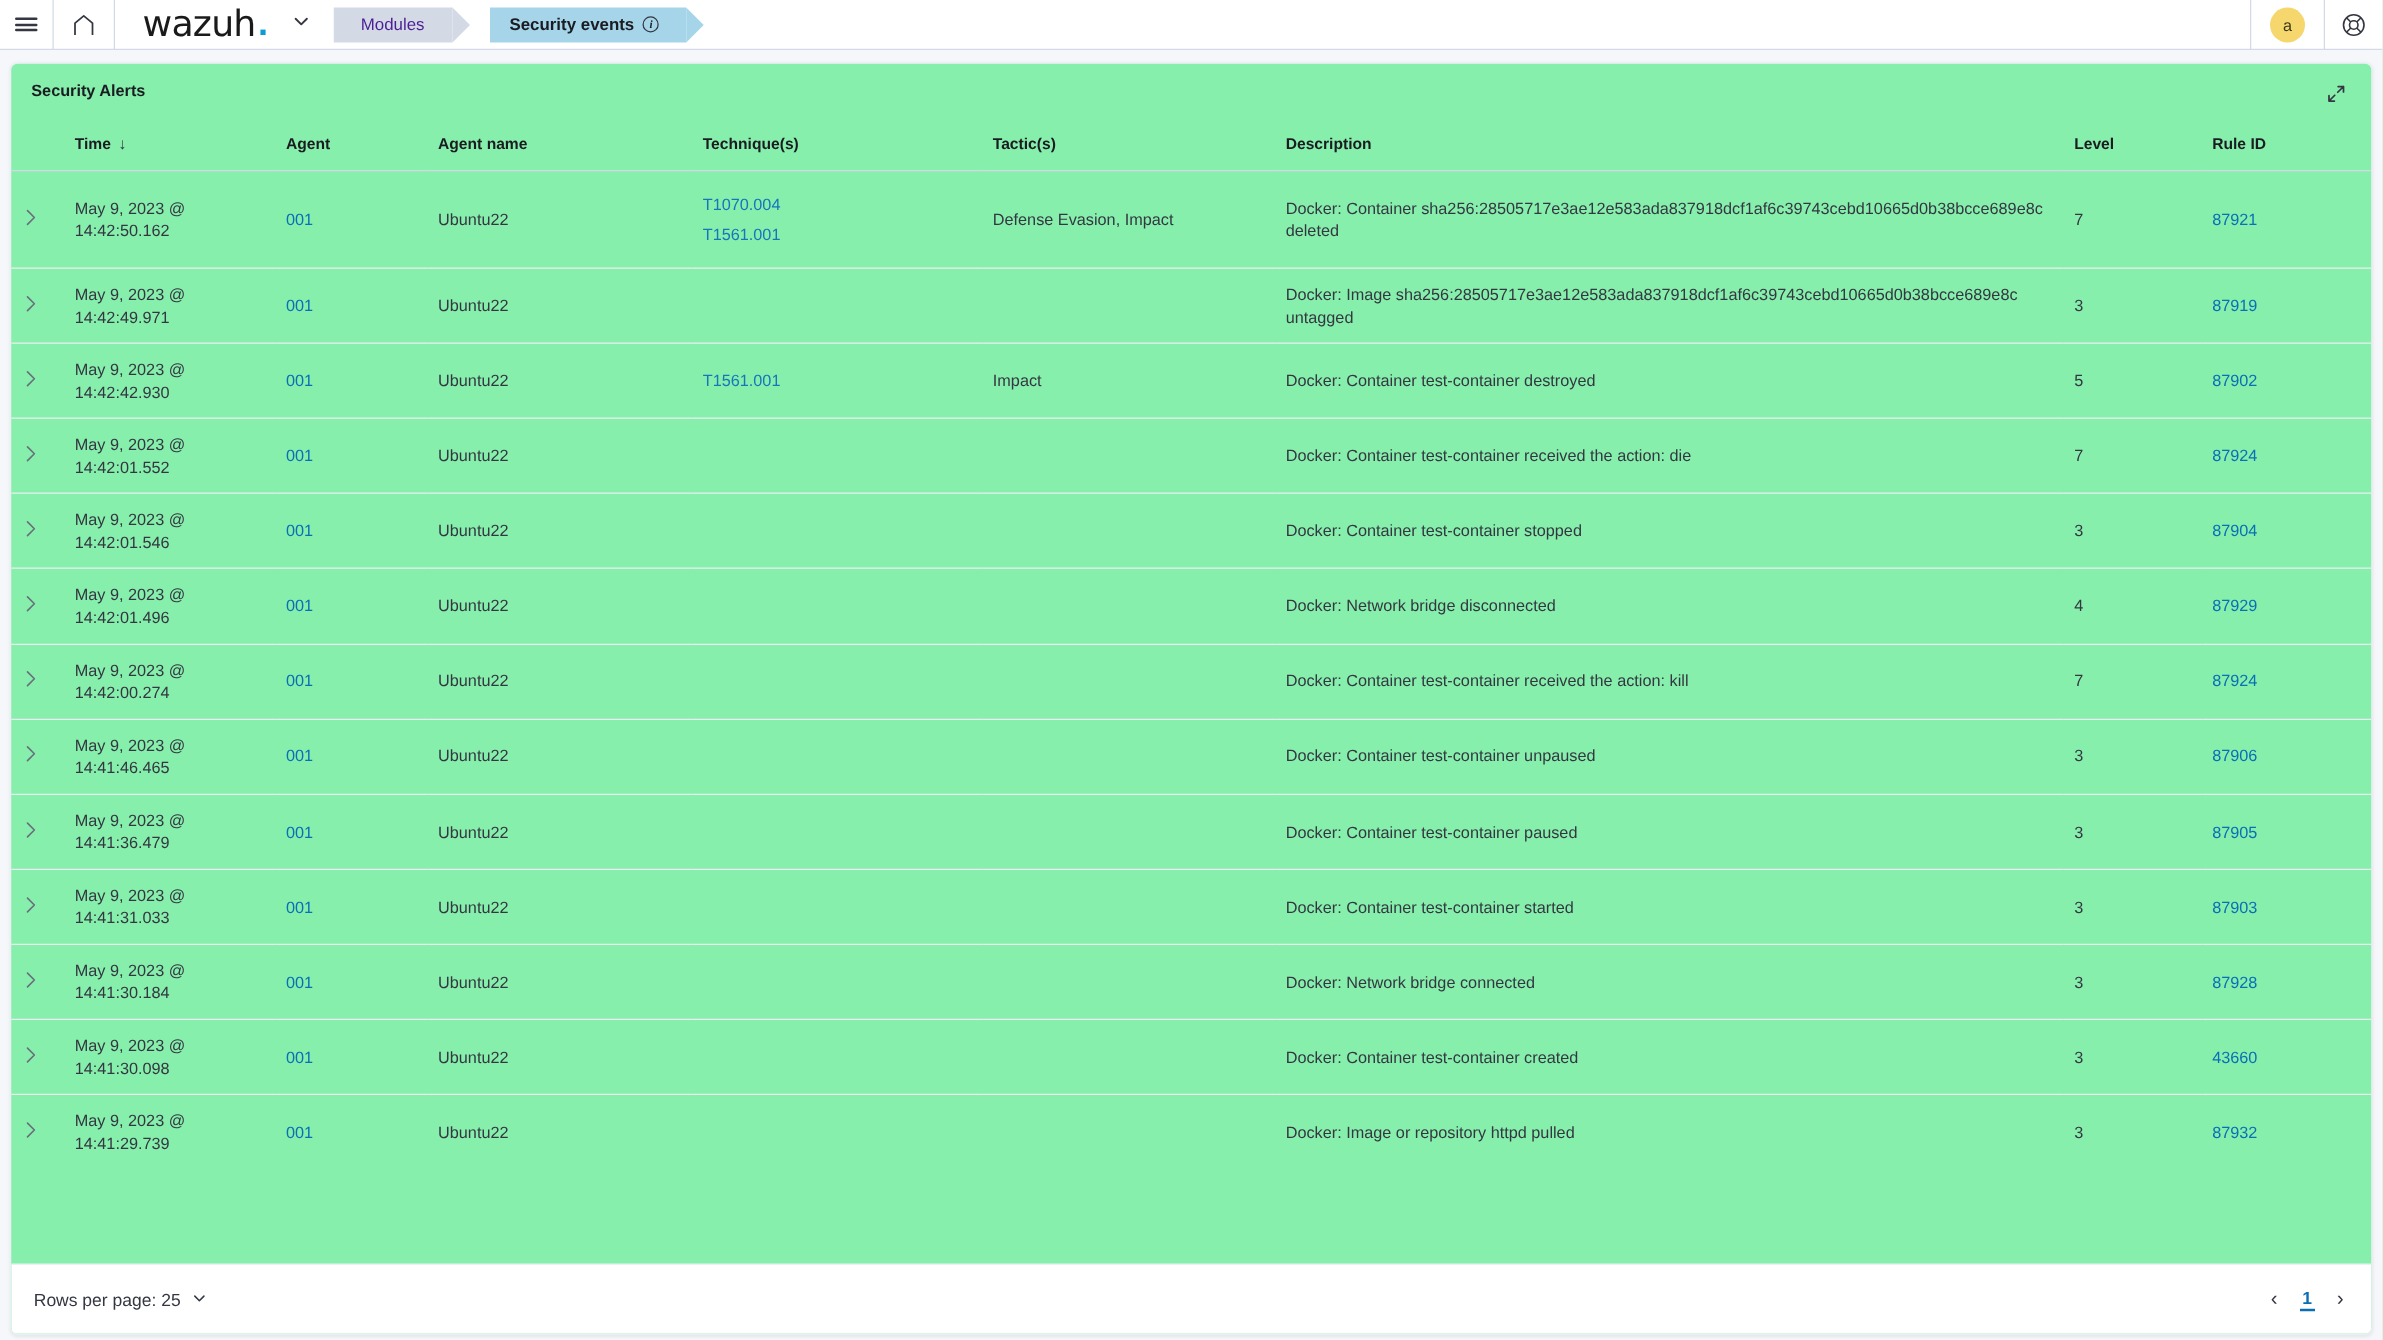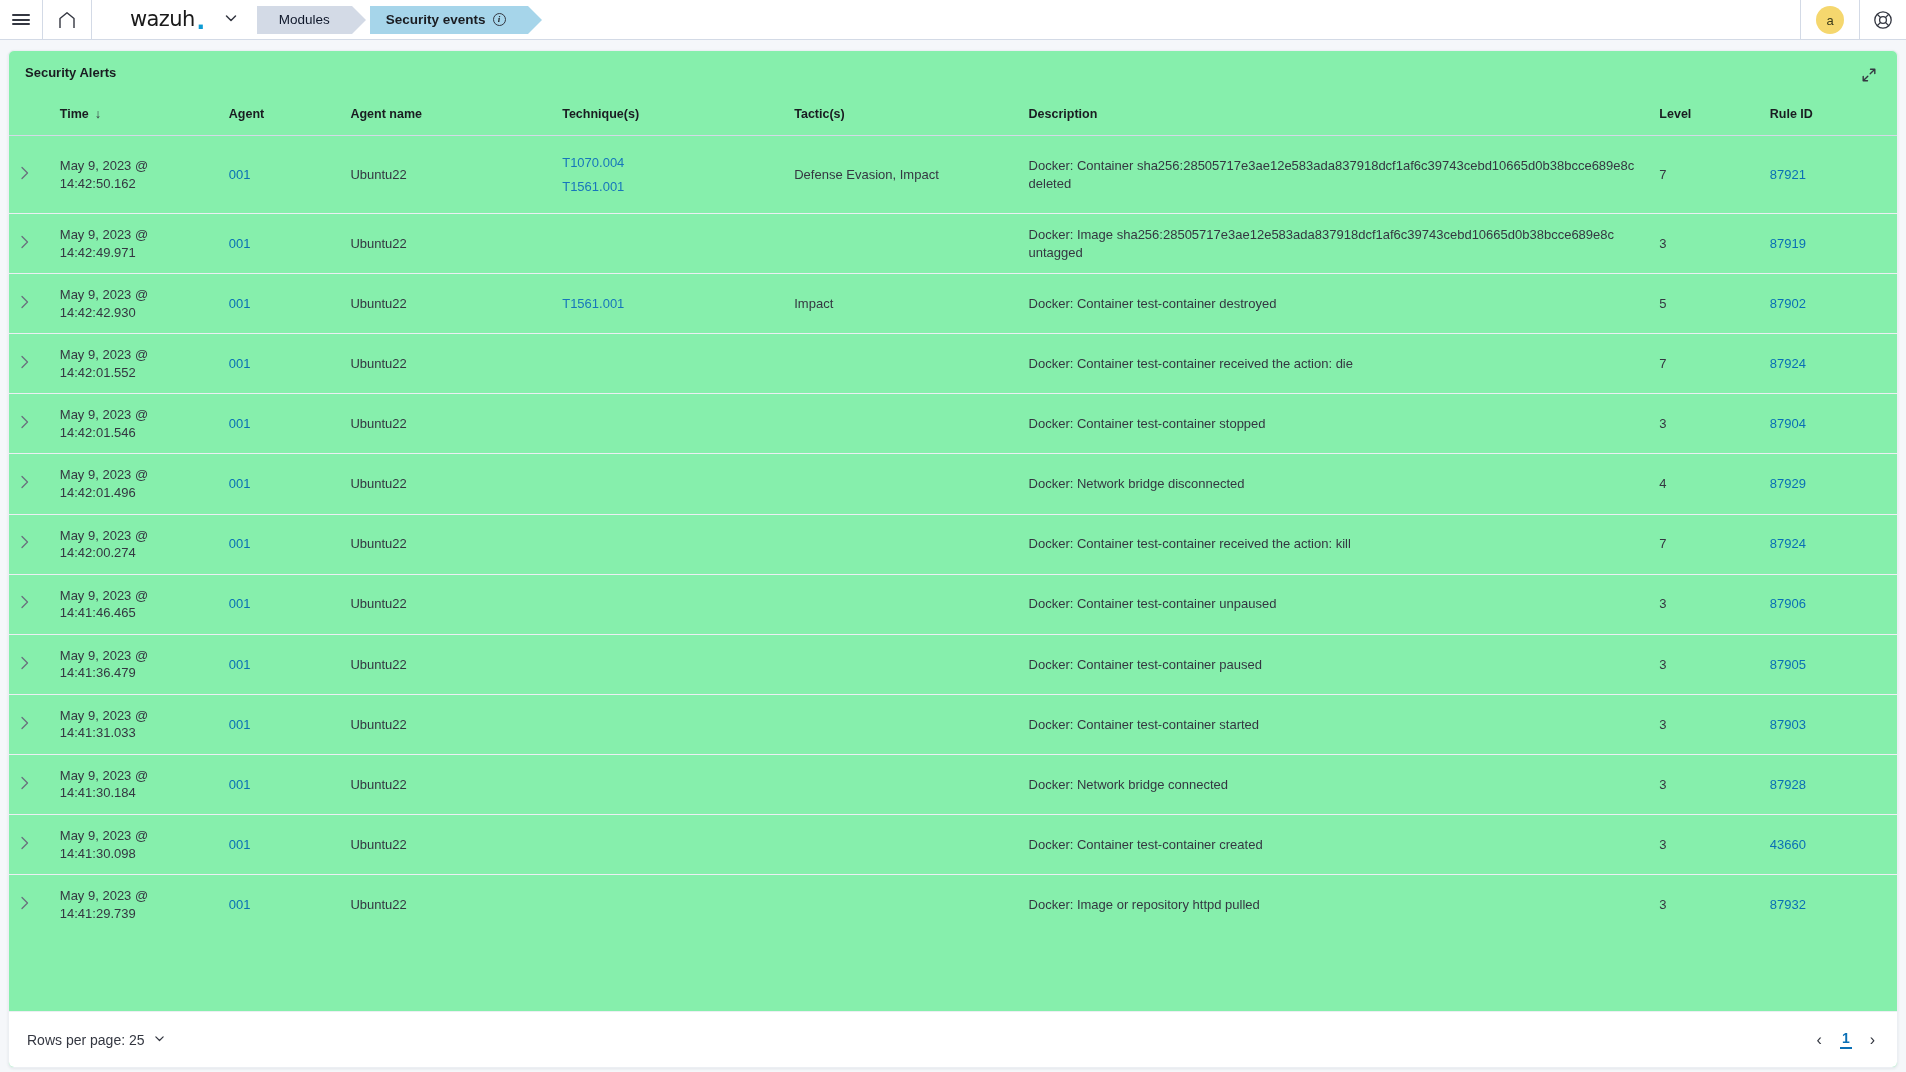--- a/index.html
+++ b/index.html
@@ -33,53 +33,52 @@
     display: block; width: 18px; height: 2px; background: #343741;
     margin: 2.5px 0; border-radius: 1px;
   }
   .home-btn { width: 48px; cursor: pointer; }
 
   .brand {
     display: flex; align-items: center; gap: 2px;
     padding-left: 22px;
   }
   .brand-word {
-    font-size: 21px; font-weight: 400; letter-spacing: -0.6px;
+    font-size: 29px; font-weight: 400; letter-spacing: -0.6px;
     color: #1a1a1a; line-height: 1;
     font-family: "DejaVu Sans", sans-serif;
-    margin-left: 16px;
   }
   .brand-dot { color: #0d9bd4; font-size: 29px; line-height: 1; font-weight: 700;}
   .brand-caret { margin-left: 16px; cursor: pointer; }
 
   
   .crumbs { display: flex; align-items: center; margin-left: 18px; height: 28px; }
   .crumb {
     position: relative;
     height: 28px;
     display: flex; align-items: center;
     padding: 0 22px 0 20px;
     font-size: 13.5px;
     cursor: pointer;
     white-space: nowrap;
   }
   .crumb.modules {
-    background: #d3dae6; color: #0f172a; font-weight: 400;
+    background: #d3dae6; color: #4c1d95; font-weight: 400;
     padding-left: 22px;
   }
   .crumb.modules::after {
     content:""; position: absolute; right: -14px; top: 0;
     width: 0; height: 0;
     border-top: 14px solid transparent;
     border-bottom: 14px solid transparent;
     border-left: 14px solid #d3dae6;
   }
   .crumb.active {
     background: #a6d5ea; color: #1a1c21; font-weight: 700;
-    margin-left: 18px; padding-left: 16px;
+    margin-left: 30px; padding-left: 16px;
     display: flex; gap: 7px; align-items: center;
   }
   .crumb.active::before {
     content:""; position: absolute; left: -14px; top: 0;
     width: 0; height: 0;
     border-top: 14px solid transparent;
     border-bottom: 14px solid transparent;
     border-left: 14px solid transparent;
   }
   .crumb.active::after {

